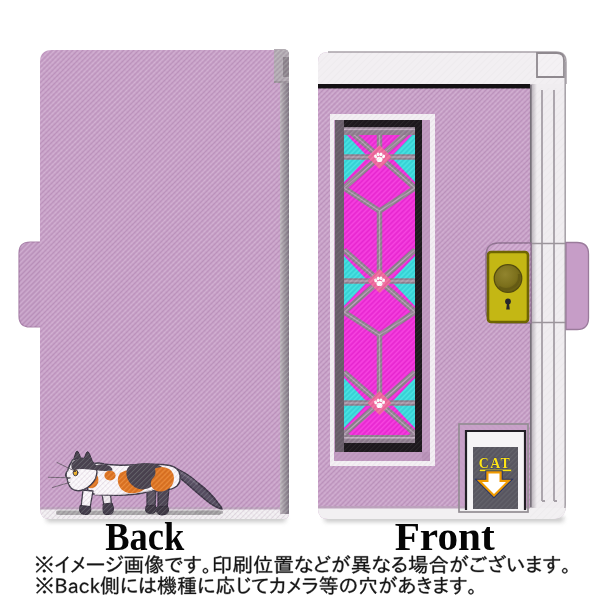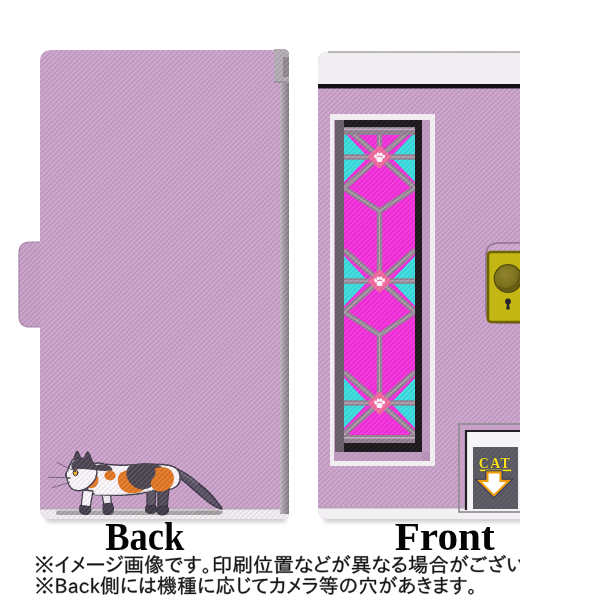--- a/index.html
+++ b/index.html
@@ -1,16 +1,16 @@
 <!DOCTYPE html>
 <html><head>
 <meta charset="utf-8">
 <style>
 html,body{margin:0;padding:0;background:#ffffff;}
-#page{position:relative;width:520px;height:600px;background:#ffffff;overflow:hidden;
+#page{position:relative;width:600px;height:600px;background:#ffffff;overflow:hidden;
 font-family:"Liberation Sans", sans-serif;}
 </style>
 </head>
 <body>
 <div id="page">
 <svg width="600" height="600" viewBox="0 0 600 600" xmlns="http://www.w3.org/2000/svg">
 <defs>
 <filter id="blur2" x="-20%" y="-200%" width="140%" height="500%">
           <feGaussianBlur stdDeviation="2"></feGaussianBlur>
         </filter>

